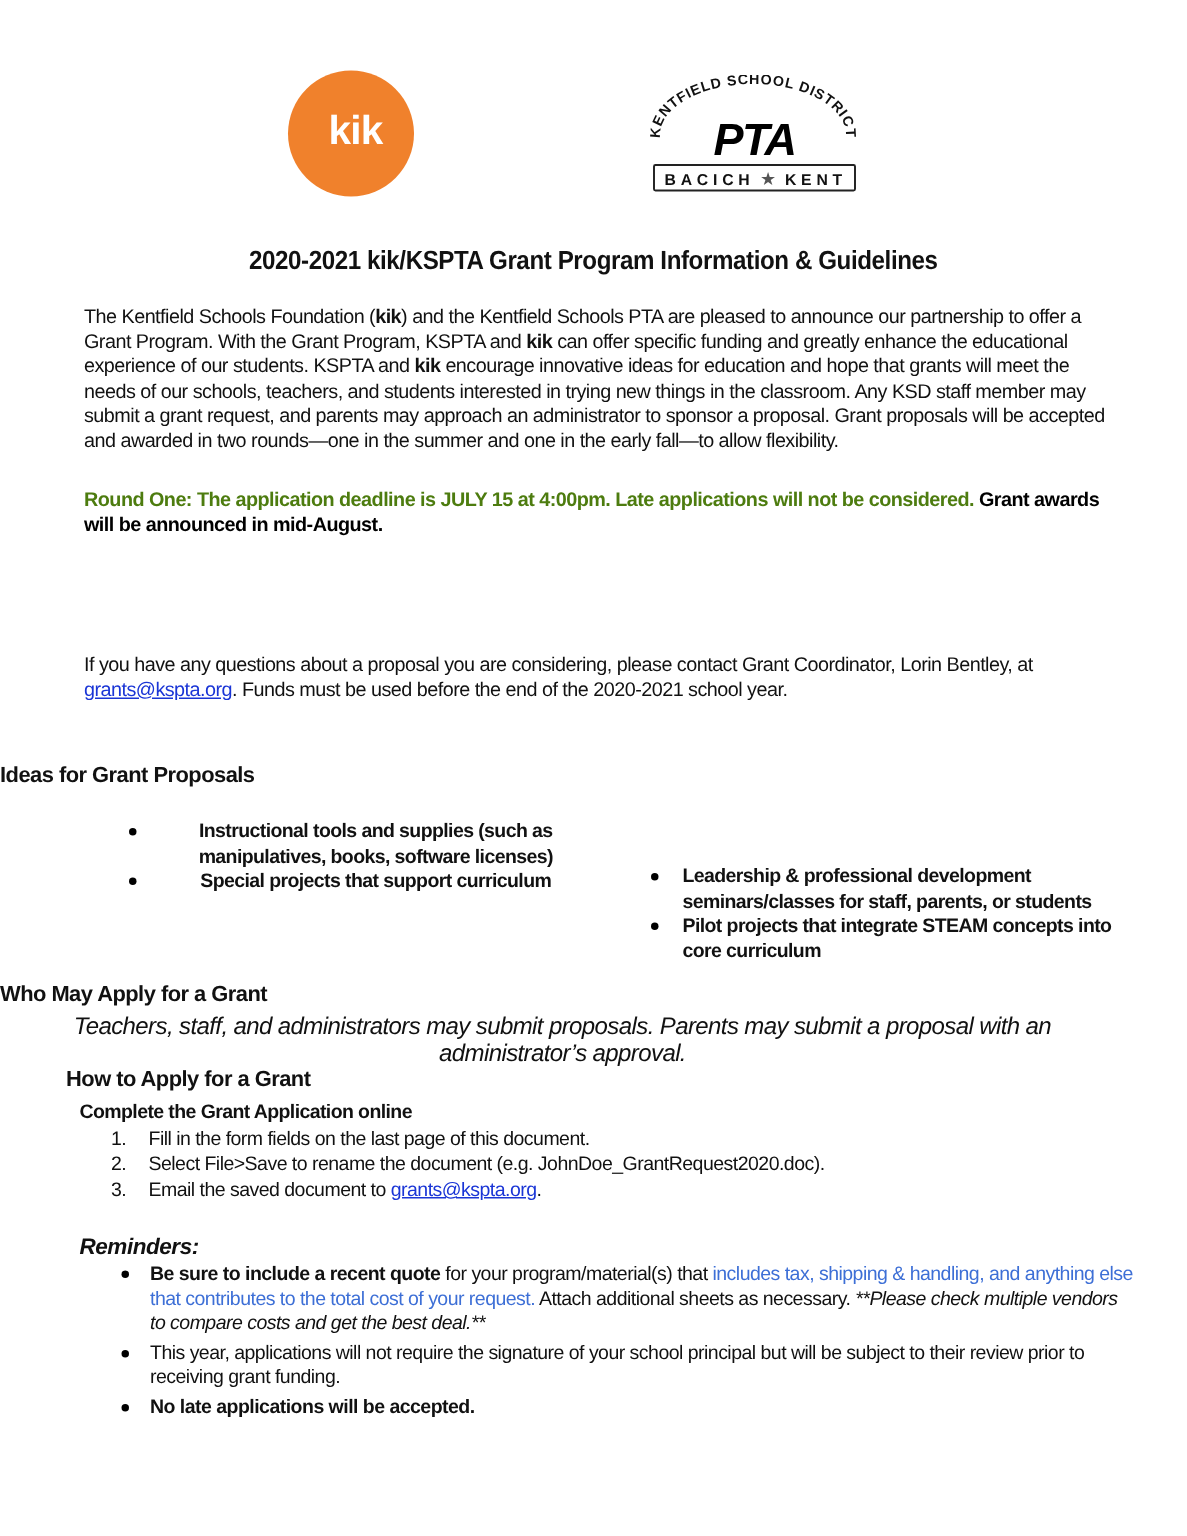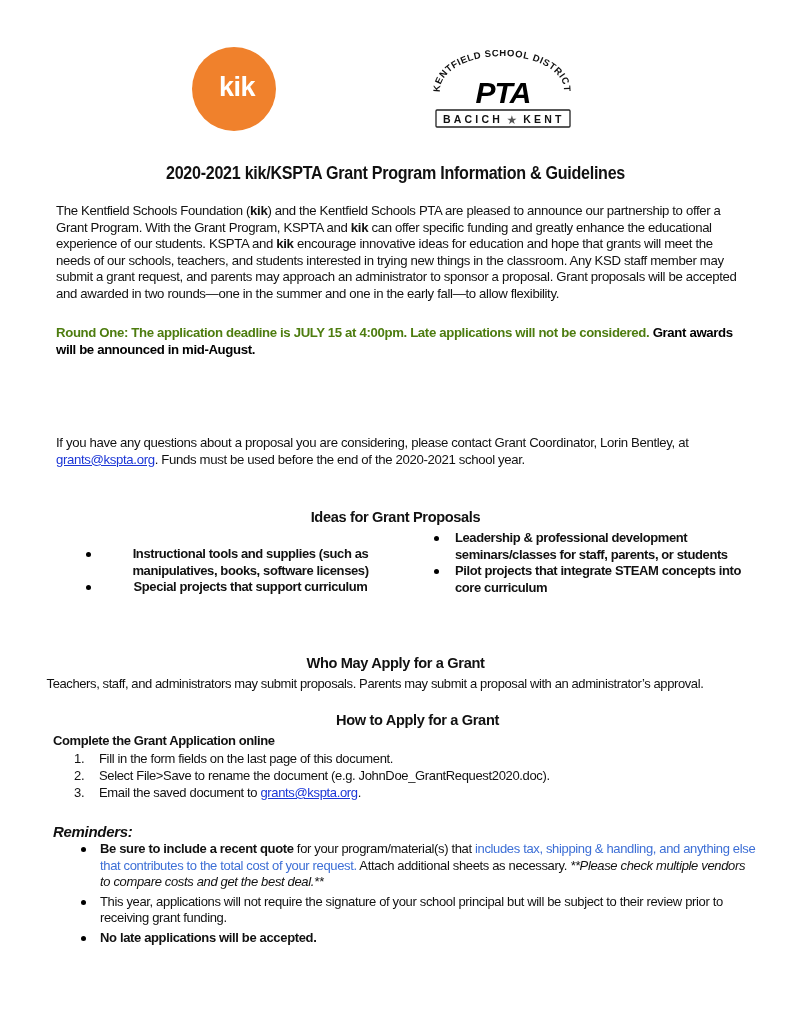--- a/index.html
+++ b/index.html
@@ -44,42 +44,42 @@
   .round2 { top: 379px; }
   .contact { top: 435px; }
 
   .orange { color: #4d7c0f; font-weight: bold; }
   .blk-bold { font-weight: bold; color: #000; }
   .link { color: #1a35d6; text-decoration: underline; }
   .uline { }
   .bluetext { color: #3d6fd6; }
 
   .section-h {
-    position: absolute; left: 0; width: 791px; text-align: center;
+    position: absolute; left: 0; width: 791px; text-align: left;
     font-weight: bold; font-size: 14.6px; letter-spacing: -0.35px;
   }
   .h-ideas { top: 509px; }
   .h-who { top: 655px; }
   .h-how { top: 712px; padding-left: 44px; }
 
   .ideas-col {
     position: absolute; font-weight: bold; font-size: 13px; line-height: 16.6px;
     letter-spacing: -0.4px;
   }
   .ideas-left { left: 84px; top: 546px; width: 310px; text-align: center; }
-  .ideas-right { left: 432px; top: 530px; width: 330px; }
+  .ideas-right { left: 432px; top: 576px; width: 330px; }
   .bullet-item { position: relative; padding-left: 23px; }
   .bullet-item::before {
     content: ""; position: absolute; left: 2px; top: 6px;
     width: 5px; height: 5px; border-radius: 50%; background: #000;
   }
 
   .who-text {
     position: absolute; left: 0; width: 750px; top: 676px;
-    text-align: center; font-size: 13px; letter-spacing: -0.4px;
+    text-align: center; font-size: 16px; letter-spacing: -0.4px; font-style: italic;
   }
 
   .apply-sub {
     position: absolute; left: 53px; top: 733px;
     font-weight: bold; font-size: 13px; letter-spacing: -0.4px;
   }
   .steps {
     position: absolute; left: 74px; top: 750px; width: 680px;
     font-size: 13px; line-height: 17px; letter-spacing: -0.35px;
   }

